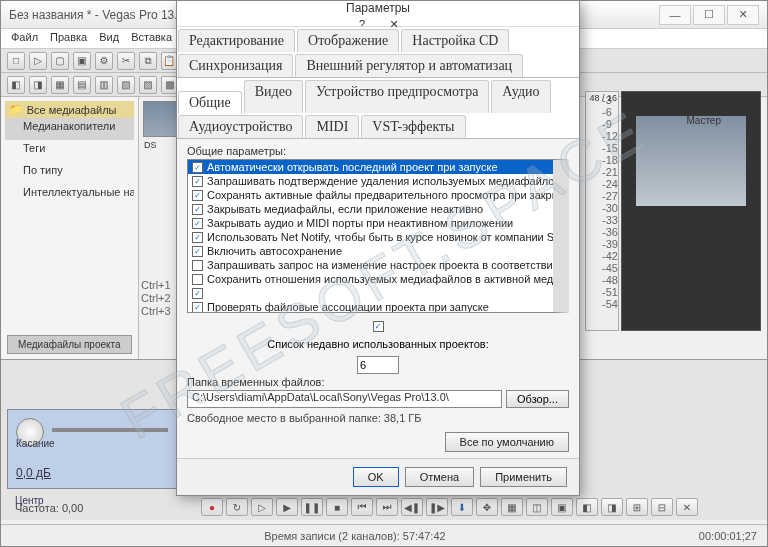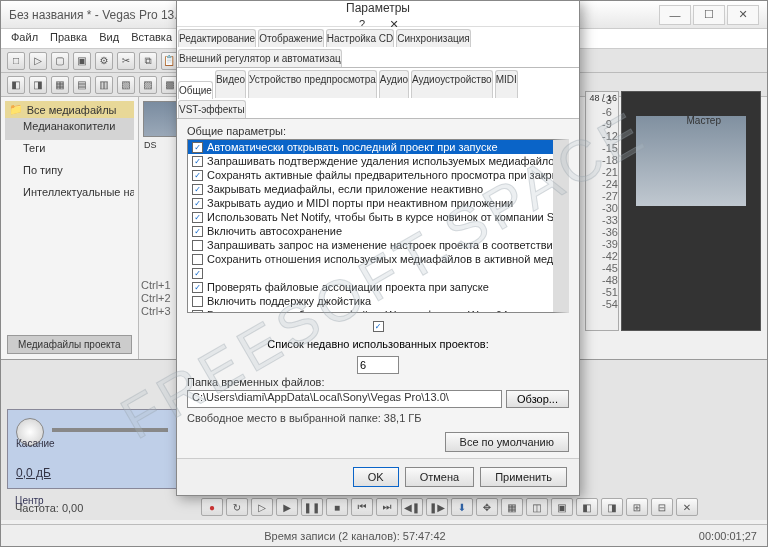--- a/index.html
+++ b/index.html
@@ -57,21 +57,21 @@
 .shortcut-list { position: absolute; left: 140px; top: 278px; color: #666; font-size: 10px; line-height: 13px; }
 
 
 .dialog-mask { position: absolute; left: 176px; top: 0; width: 404px; height: 496px; background: #f4f4f4; border: 1px solid #888; box-shadow: 3px 3px 12px rgba(0,0,0,0.35); z-index: 100; display: flex; flex-direction: column; }
 .dlg-titlebar { height: 26px; background: #fff; border-bottom: 1px solid #ddd; display: flex; align-items: center; justify-content: space-between; padding: 0 8px; flex-direction: column; }
 .dlg-title { color: #333; font-size: 12px; }
 .dlg-win-controls { display: flex; gap: 8px; }
 .dlg-win-btn { width: 24px; height: 18px; display: flex; align-items: center; justify-content: center; color: #333; cursor: pointer; }
 
 .dlg-tabs { display: flex; flex-wrap: wrap; border-bottom: 1px solid #bbb; background: #fff; }
-.dlg-tab { padding: 3px 0; border: 1px solid #ccc; border-bottom: none; margin: 2px 1px 0 1px; background: #f0f0f0; color: #333; cursor: pointer; font-size: 10px; border-radius: 3px 3px 0 0; white-space: nowrap; }
+.dlg-tab { padding: 3px 10px; border: 1px solid #ccc; border-bottom: none; margin: 2px 1px 0 1px; background: #f0f0f0; color: #333; cursor: pointer; font-size: 14px; border-radius: 3px 3px 0 0; white-space: nowrap; font-family: Liberation Serif, serif; }
 .dlg-tab.active { background: #fff; position: relative; top: 1px; margin-top: 12px; }
 
 .dlg-content { flex: 1; padding: 6px 10px; overflow: hidden; display: flex; flex-direction: column; }
 .params-label { color: #333; margin-bottom: 2px; }
 .checklist { flex: 1; border: 1px solid #888; border-right-width: 16px; border-right-color: #ddd; background: #fff; overflow: hidden; position: relative; }
 .checklist-inner { position: absolute; inset: 0; overflow: hidden; }
 .check-row { display: flex; align-items: center; gap: 4px; padding: 0px 4px; height: 14px; color: #222; white-space: nowrap; font-size: 10px; }
 .check-row.selected { background: #0a64c8; color: #fff; }
 .chk { width: 11px; height: 11px; border: 1px solid #666; background: #fff; display: inline-flex; align-items: center; justify-content: center; font-size: 8px; color: #0a64c8; flex-shrink: 0; }
 .chk.on::before { content: '✓'; }

